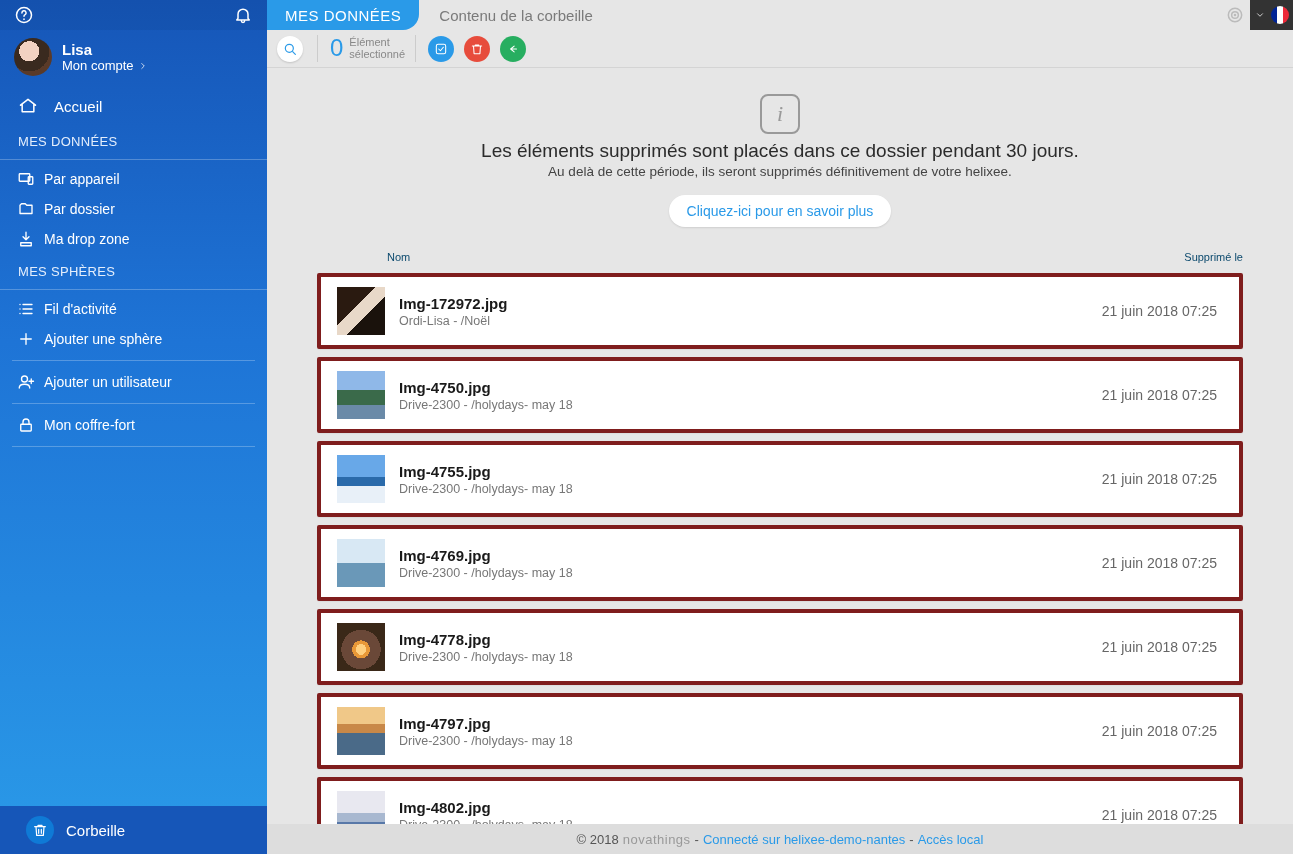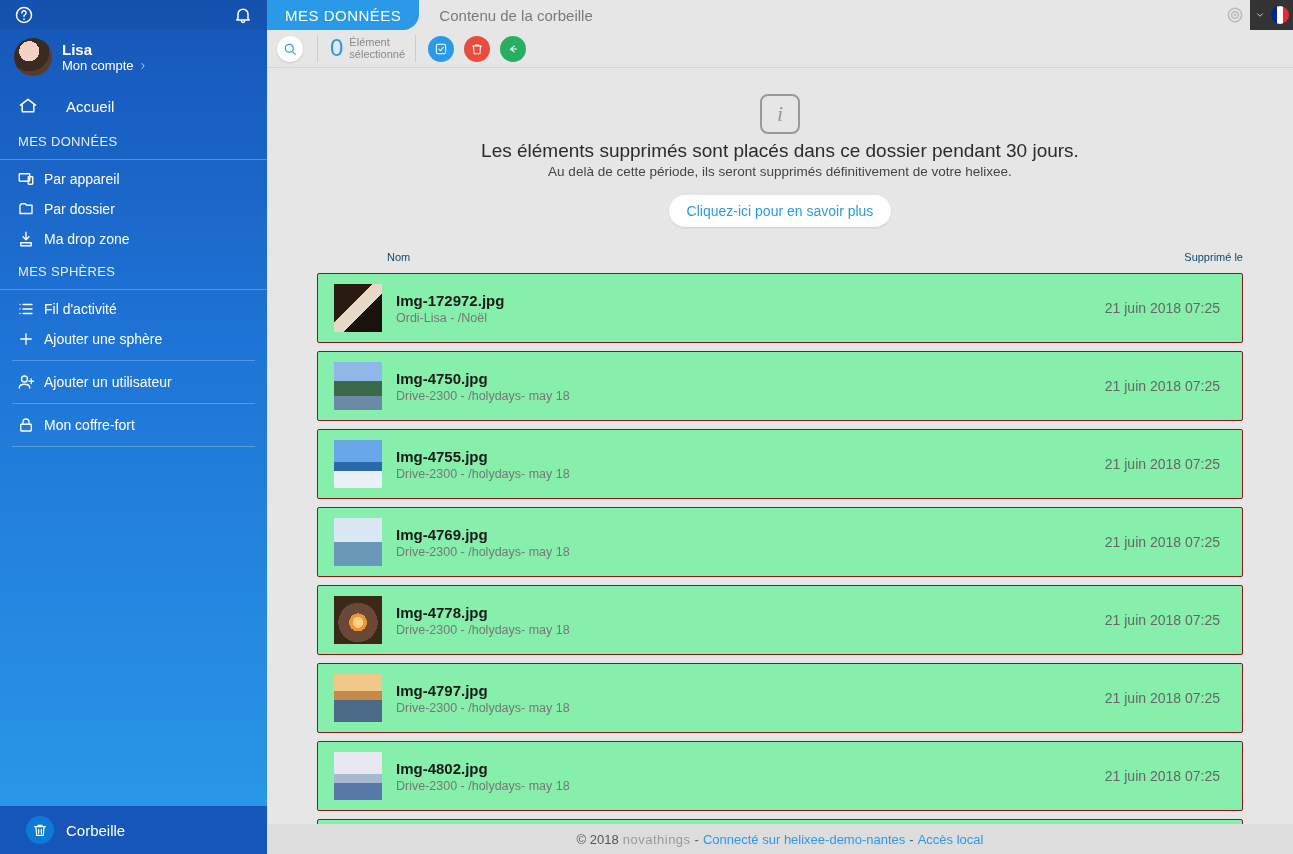--- a/index.html
+++ b/index.html
@@ -33,21 +33,21 @@
   .avatar {
     width: 38px; height: 38px; border-radius: 50%;
     background: radial-gradient(circle at 40% 35%, #f2d2c2 0 30%, #3a2a1f 30% 60%, #5a3a28 60%);
     margin-right: 10px;
     flex-shrink: 0;
   }
   .user-text .name { font-weight: 600; font-size: 15px; }
   .user-text .acct { font-size: 13px; display: flex; align-items: center; gap: 4px; }
   .nav { padding: 2px 0; }
   .nav-item {
-    display: flex; align-items: center; gap: 28px;
+    display: flex; align-items: center; gap: 16px;
     padding: 8px 18px;
     font-size: 15px;
     cursor: pointer;
   }
   .nav-item.small { font-size: 14px; padding: 7px 18px 7px 44px; position: relative;}
   .nav-item .ic { width: 20px; display:flex; justify-content:center; align-items:center;}
   .nav-item.small .ic { position:absolute; left:16px; width:20px; }
   .nav-section {
     font-size: 13px; letter-spacing: 0.3px;
     padding: 10px 18px 10px 18px;
@@ -135,21 +135,21 @@
 
   .table-head {
     display:flex; padding: 6px 50px 10px 70px; color:#0c4a6e; font-size:11px;
     max-width: 1060px; margin: 0 auto;
   }
   .table-head .col-name { flex:1; padding-left:50px;}
   .table-head .col-date { width: 190px; text-align:right; }
 
   .rows { display:flex; flex-direction:column; gap:8px; padding: 0 50px; max-width:1060px; margin:0 auto;}
   .row {
-    background:#86efac; border:1px solid #7f1d1d; border-radius:2px;
+    background:#ffffff; border:4px solid #7f1d1d; border-radius:2px;
     display:flex; align-items:center; padding: 10px 16px; gap: 14px;
     box-shadow: 0 1px 1px rgba(0,0,0,0.04);
   }
   .thumb { width:48px; height:48px; background:#bcd; flex-shrink:0; }
   .thumb.t1 { background: linear-gradient(135deg,#2a1a10 0 40%,#e8d8c8 40% 60%,#1a120c 60%); }
   .thumb.t2 { background: linear-gradient(to bottom,#8fb8e8 0 40%,#3a6a4a 40% 70%,#6a8aa8 70%); }
   .thumb.t3 { background: linear-gradient(to bottom,#68a8e8 0 45%,#2a6aaa 45% 65%,#e8f0f8 65%); }
   .thumb.t4 { background: linear-gradient(to bottom,#d8e8f4 0 50%,#6a98b8 50%); }
   .thumb.t5 { background: radial-gradient(circle at 50% 55%,#ffd080 0 15%,#e89838 15% 25%,#6a4838 25% 55%,#3a2818 55%); }
   .thumb.t6 { background: linear-gradient(to bottom,#f0c888 0 35%,#c88848 35% 55%,#4a6a88 55%); }

